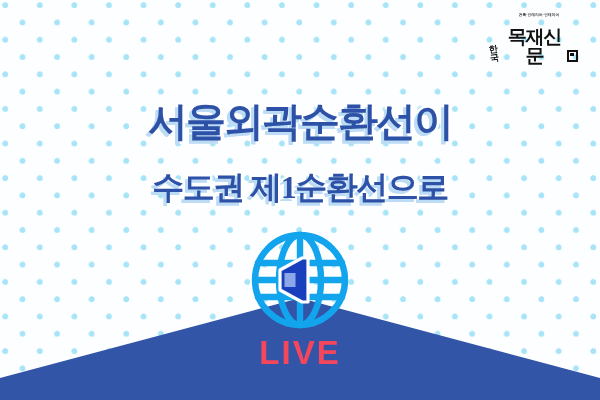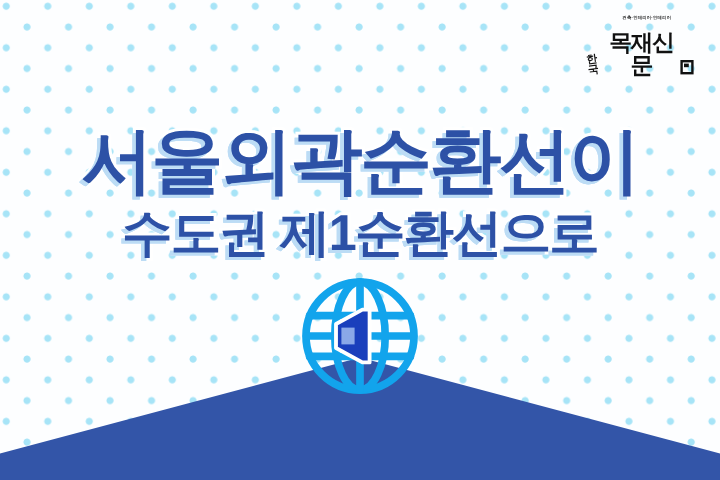--- a/index.html
+++ b/index.html
@@ -108,22 +108,22 @@
     letter-spacing: -2px;
     white-space: nowrap;
     position: relative;
     z-index: 3;
     -webkit-text-stroke: 5px #ffffff;
     paint-order: stroke fill;
     text-shadow:
       -3px 3px 0 #bcdcf5,
       -3px 3px 0 #bcdcf5;
   }
-  #line1 { font-size: 60px; }
-  #line2 { font-size: 42px; letter-spacing: -1.5px; }
+  #line1 { font-size: 40px; }
+  #line2 { font-size: 32px; letter-spacing: -1.5px; font-family: Liberation Serif, serif; }
 
   
   #emblem {
     position: absolute;
     left: 250px;
     top: 230px;
     width: 100px;
     height: 100px;
     z-index: 5;
   }
@@ -179,14 +179,15 @@
       <line x1="8" y1="33" x2="92" y2="33"></line>
       <line x1="5.5" y1="50" x2="94.5" y2="50"></line>
       <line x1="8" y1="67" x2="92" y2="67"></line>
     </g>
     <g>
       <path d="M30 40 L52 28 L58 28 L58 72 L52 72 L30 60 Z" fill="#1a3fbc" stroke="#ffffff" stroke-width="3.2" stroke-linejoin="round"></path>
       <rect x="34.5" y="43" width="11" height="14" fill="#8aa8e8"></rect>
     </g>
   </svg>
 
+  <div id="live">LIVE</div>
 
 </div>
 
 </body></html>

